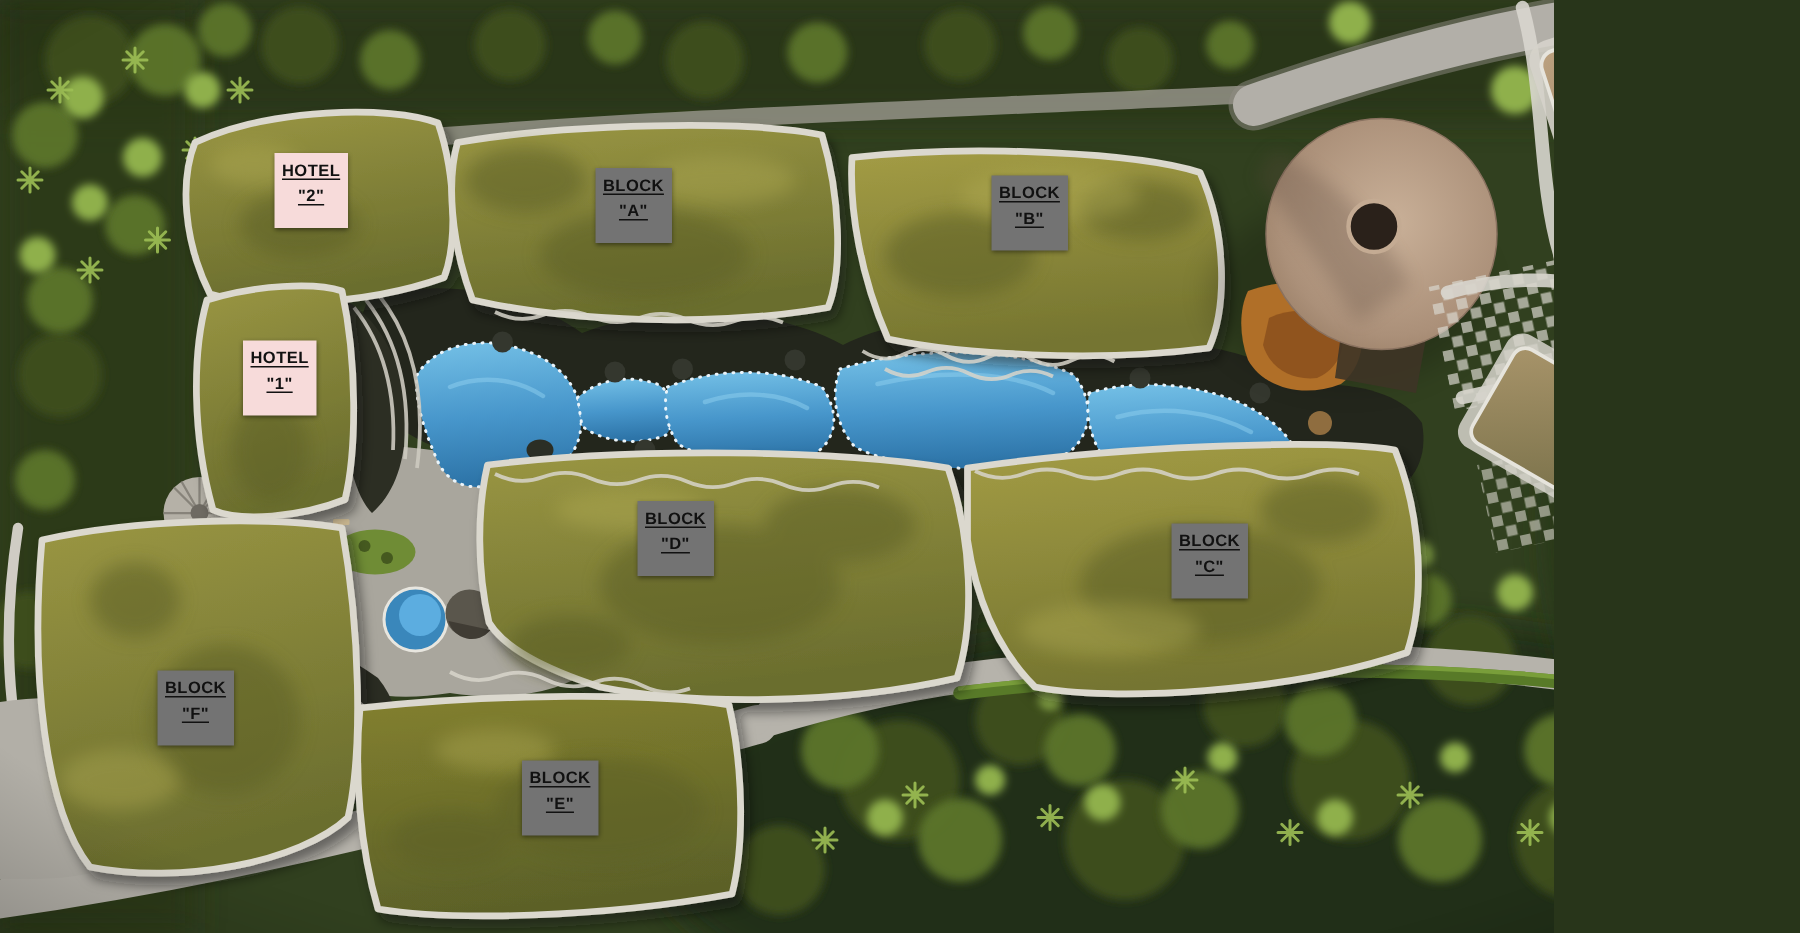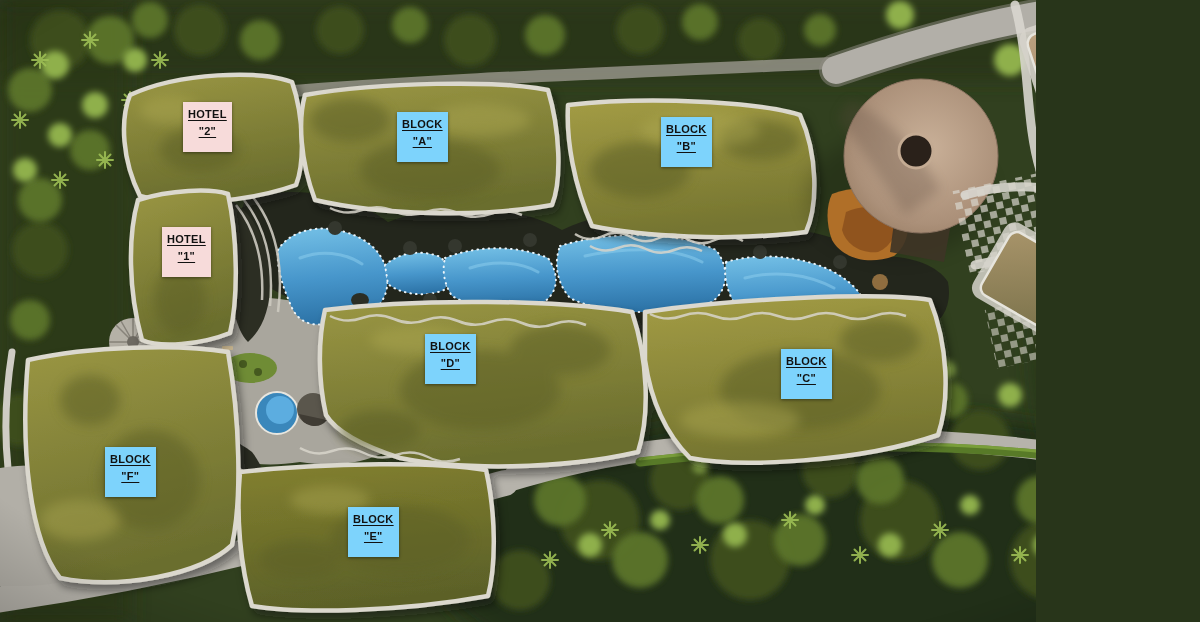--- a/index.html
+++ b/index.html
@@ -1,21 +1,21 @@
 <!DOCTYPE html>
 <html><head>
 <meta charset="utf-8">
 <title>Site Plan</title>
 <style>
   html,body{margin:0;padding:0;background:#28351a;}
   .scene{position:relative;width:1036px;height:622px;overflow:hidden;
          font-family:"Liberation Sans",sans-serif;}
   .scene svg{position:absolute;left:0;top:0;}
   .plan-label{
-    position:absolute;z-index:5;background:#7dd3fc;color:#111;
+    position:absolute;z-index:5;background:#737373;color:#111;
     font-weight:bold;font-size:11px;line-height:1.5;letter-spacing:.3px;
     text-align:center;padding:4px 5px 13px 5px;min-width:36px;
     box-shadow:0 1px 3px rgba(0,0,0,.45);
   }
   .plan-label.pink{background:#f7dbda;}
   .plan-label span{display:block;text-decoration:underline;text-underline-offset:2px;}
   #lbl-hotel-2{left:183px;top:102px;}
   #lbl-block-a{left:397px;top:112px;}
   #lbl-block-b{left:661px;top:117px;}
   #lbl-hotel-1{left:162px;top:227px;}

